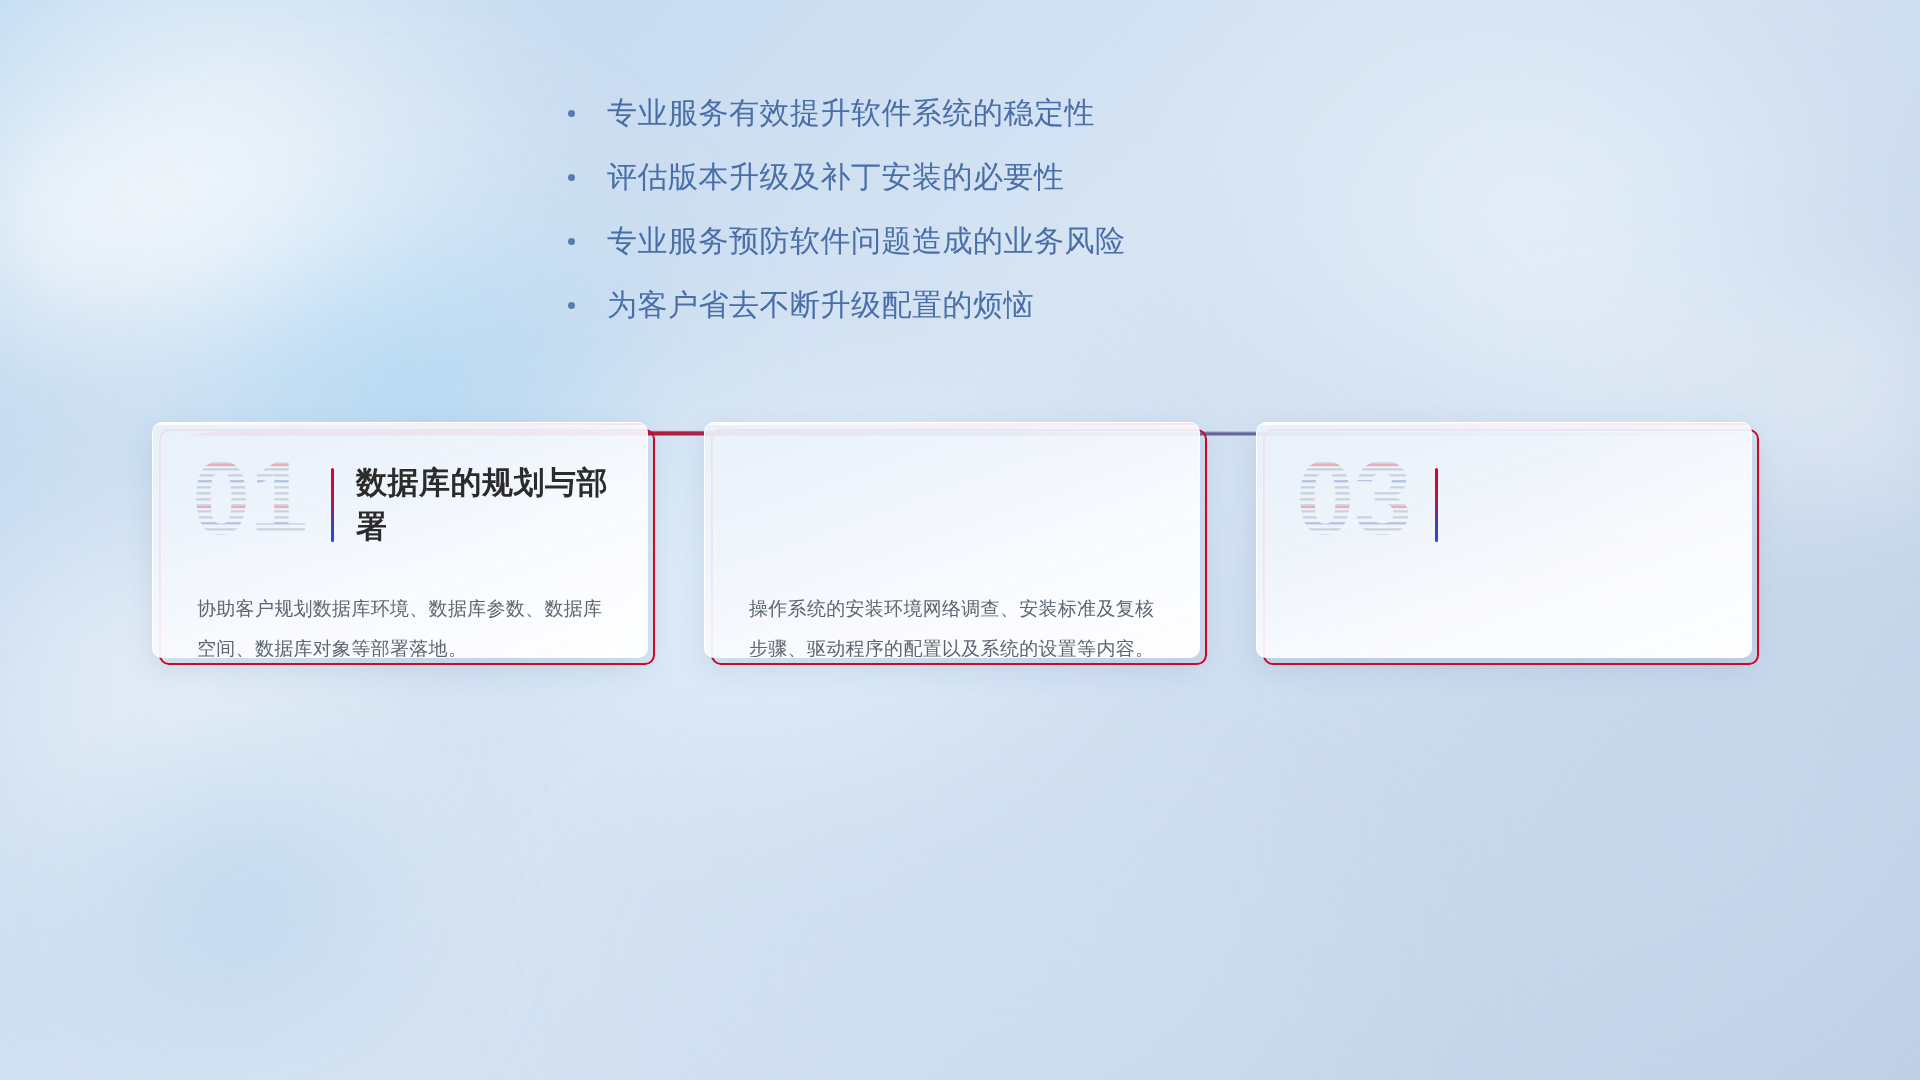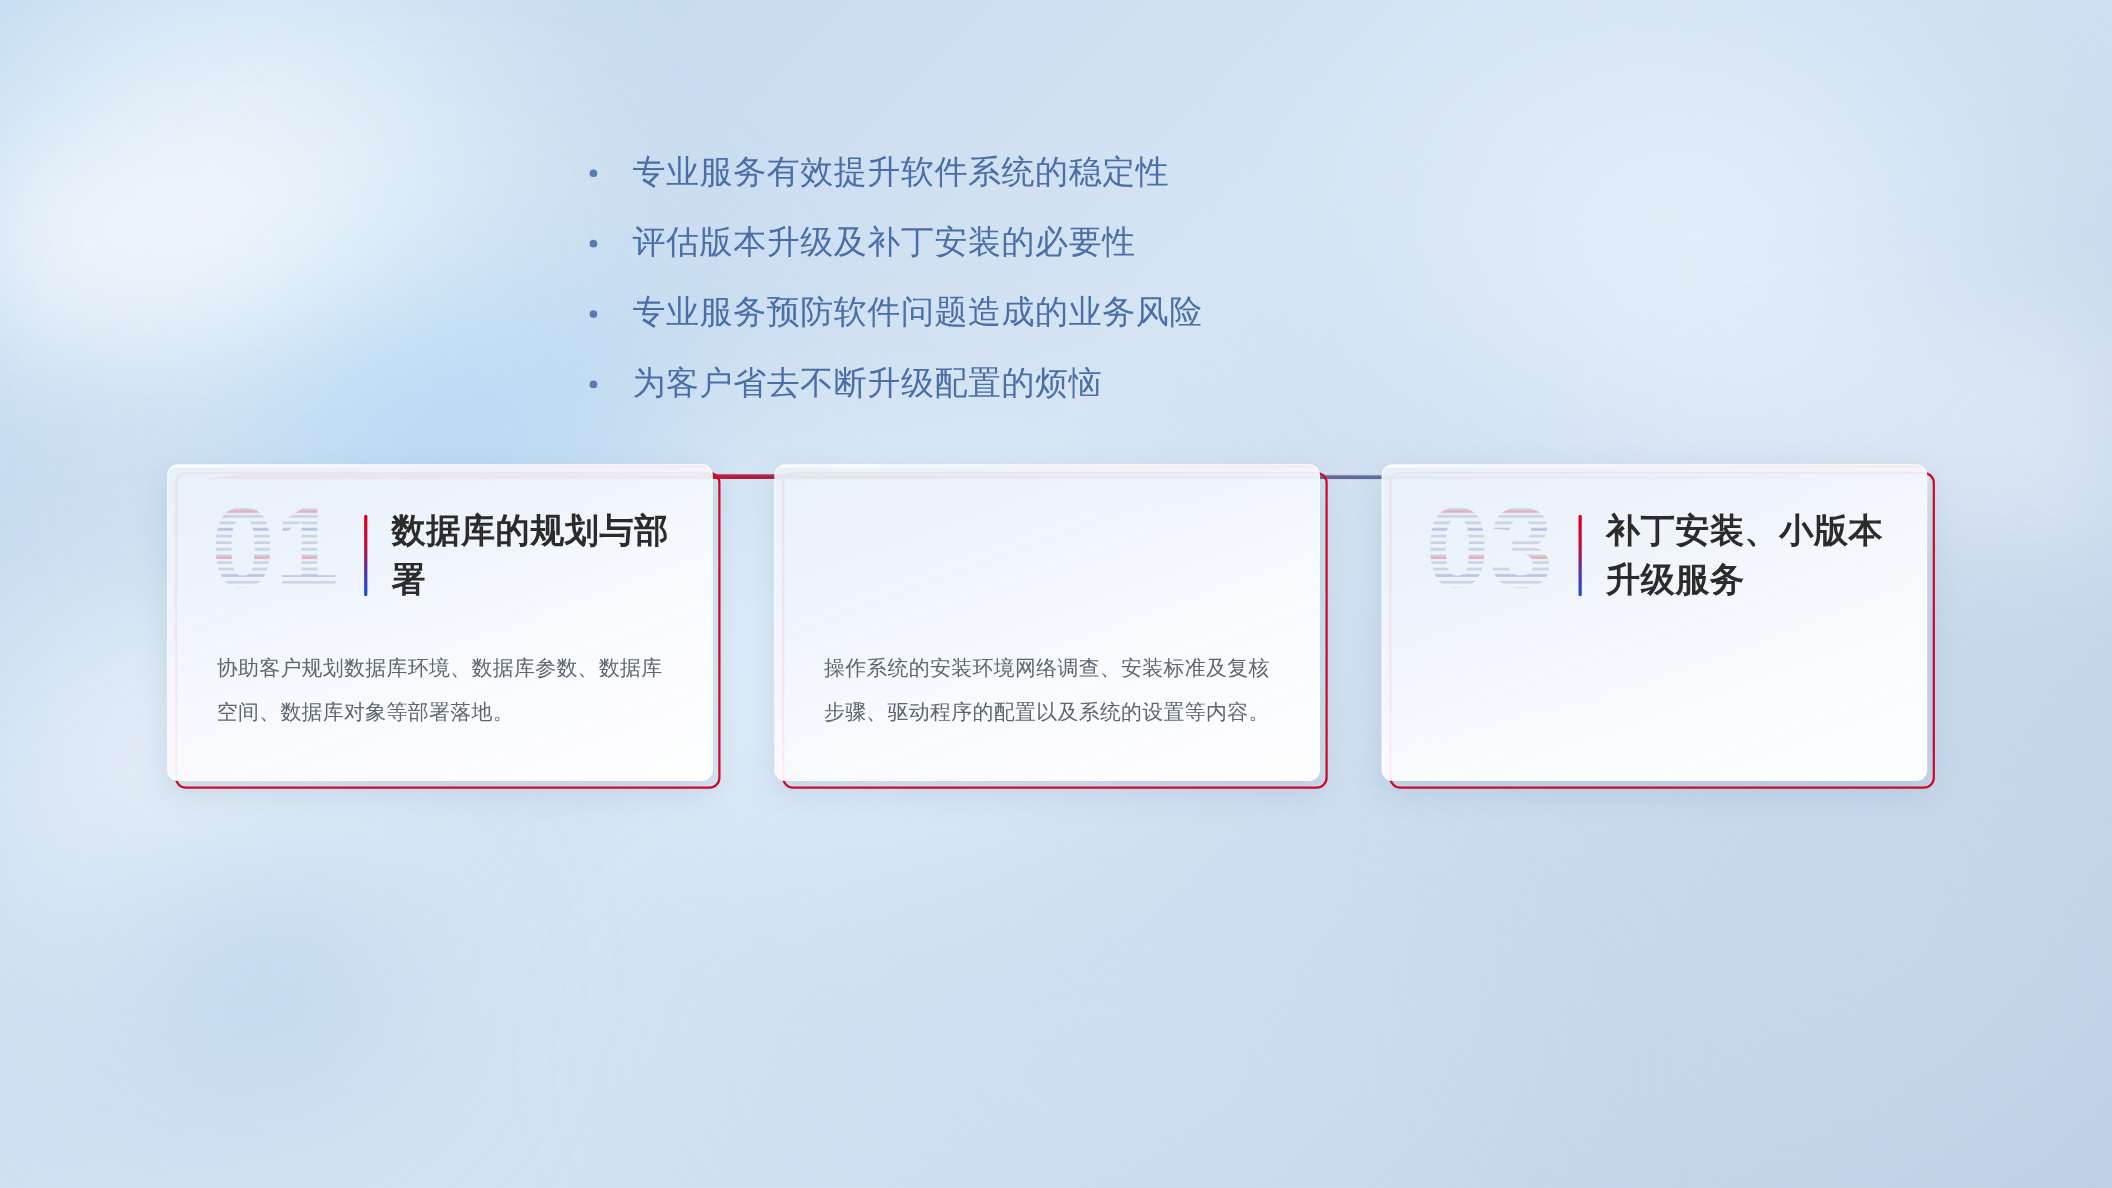--- a/index.html
+++ b/index.html
@@ -34,21 +34,21 @@
   .g8{left:30px;top:680px;width:420px;height:400px;
       background:radial-gradient(closest-side,rgba(173,205,234,.70),rgba(173,205,234,0));}
   .streak{position:absolute;filter:blur(46px);opacity:.55;}
   .s1{left:0;top:150px;width:520px;height:150px;
       background:linear-gradient(100deg,rgba(255,255,255,.9),rgba(255,255,255,0));}
   .s2{left:1450px;top:300px;width:470px;height:200px;
       background:linear-gradient(260deg,rgba(255,255,255,.65),rgba(255,255,255,0));}
 
   
   #bullets{
-    position:absolute;left:536px;top:92px;width:900px;margin-top:44px;
+    position:absolute;left:568px;top:92px;width:900px;
   }
   .bullet{
     display:flex;align-items:flex-start;
     margin-bottom:22px;
   }
   .bullet .dot{
     flex:0 0 auto;width:7px;height:7px;border-radius:50%;
     background:#5a7bb0;margin-top:18px;margin-right:32px;
   }
   .bullet .btxt{
@@ -59,21 +59,21 @@
 
   
   #divider{
     position:absolute;left:185px;top:427px;width:1562px;height:14px;
   }
   #divider svg{display:block;width:100%;height:100%;}
 
   
   #cards{position:absolute;left:152px;top:422px;width:1630px;height:330px;}
   .card-wrap{
-    position:absolute;top:0;width:496px;height:288px;
+    position:absolute;top:0;width:496px;height:236px;
   }
   .card-wrap.c1{left:0;}
   .card-wrap.c2{left:552px;}
   .card-wrap.c3{left:1104px;}
 
   
   .card-frame{
     position:absolute;left:7px;top:7px;right:-7px;bottom:-7px;
     border:2px solid #d8001e;border-radius:10px;
     box-sizing:border-box;
@@ -230,18 +230,17 @@
                 <text x="75" y="84" text-anchor="middle" font-family="Liberation Sans, sans-serif" font-size="104" font-weight="700" fill="#fff">03</text>
               </mask>
             </defs>
             <g mask="url(#mk3)" opacity=".55">
               <rect x="0" y="0" width="150" height="110" fill="url(#stripes1)"></rect>
               <rect x="0" y="0" width="150" height="110" fill="url(#stripesR1)"></rect>
             </g>
           </svg>
         </div>
         <div class="vbar"></div>
-        <div class="ctitle">补丁安装、小版本升级服务</div>
       </div>
     </div>
   </div>
 
 </div>
 
 </body></html>

